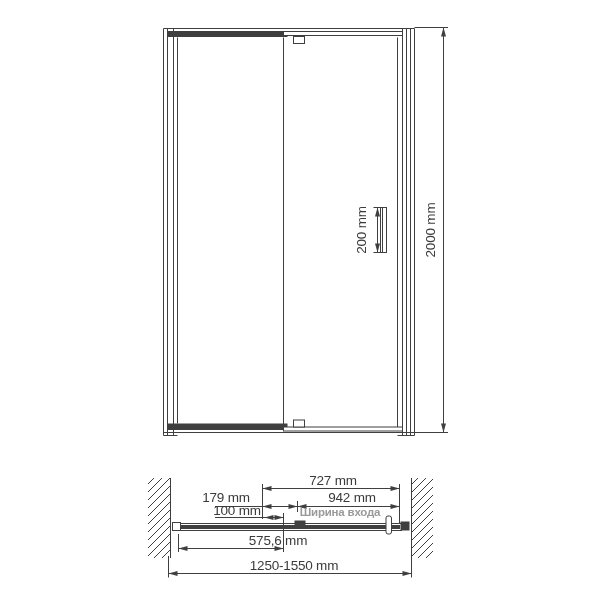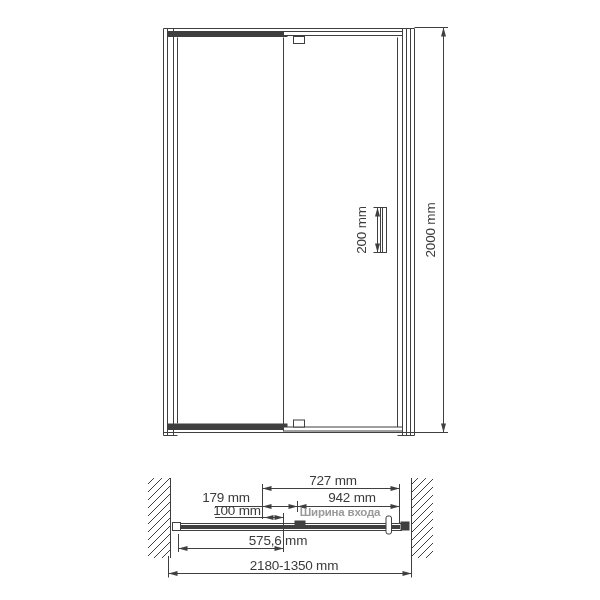--- a/index.html
+++ b/index.html
@@ -155,15 +155,15 @@
 
   <div class="dim-label vertical" style="left:362px; top:230px;">200 mm</div>
   <div class="dim-label vertical" style="left:431px; top:230px;">2000 mm</div>
 
   <div class="dim-label" style="left:333px; top:481px;text-align:center;">727 mm</div>
   <div class="dim-label" style="left:226px; top:498px;">179 mm</div>
   <div class="dim-label" style="left:352px; top:498px;">942 mm</div>
   <div class="dim-label" style="left:237px; top:510.5px;">100 mm</div>
   <div class="dim-label muted" style="left:340px; top:513px;font-weight:bold;">Ширина входа</div>
   <div class="dim-label" style="left:230px; top:540.5px;margin-left:48px;">575,6 mm</div>
-  <div class="dim-label" style="left:294px; top:566px;">2180-1350 mm</div>
+  <div class="dim-label" style="left:294px; top:566px;">1250-1550 mm</div>
 
 </div>
 
 </body></html>

